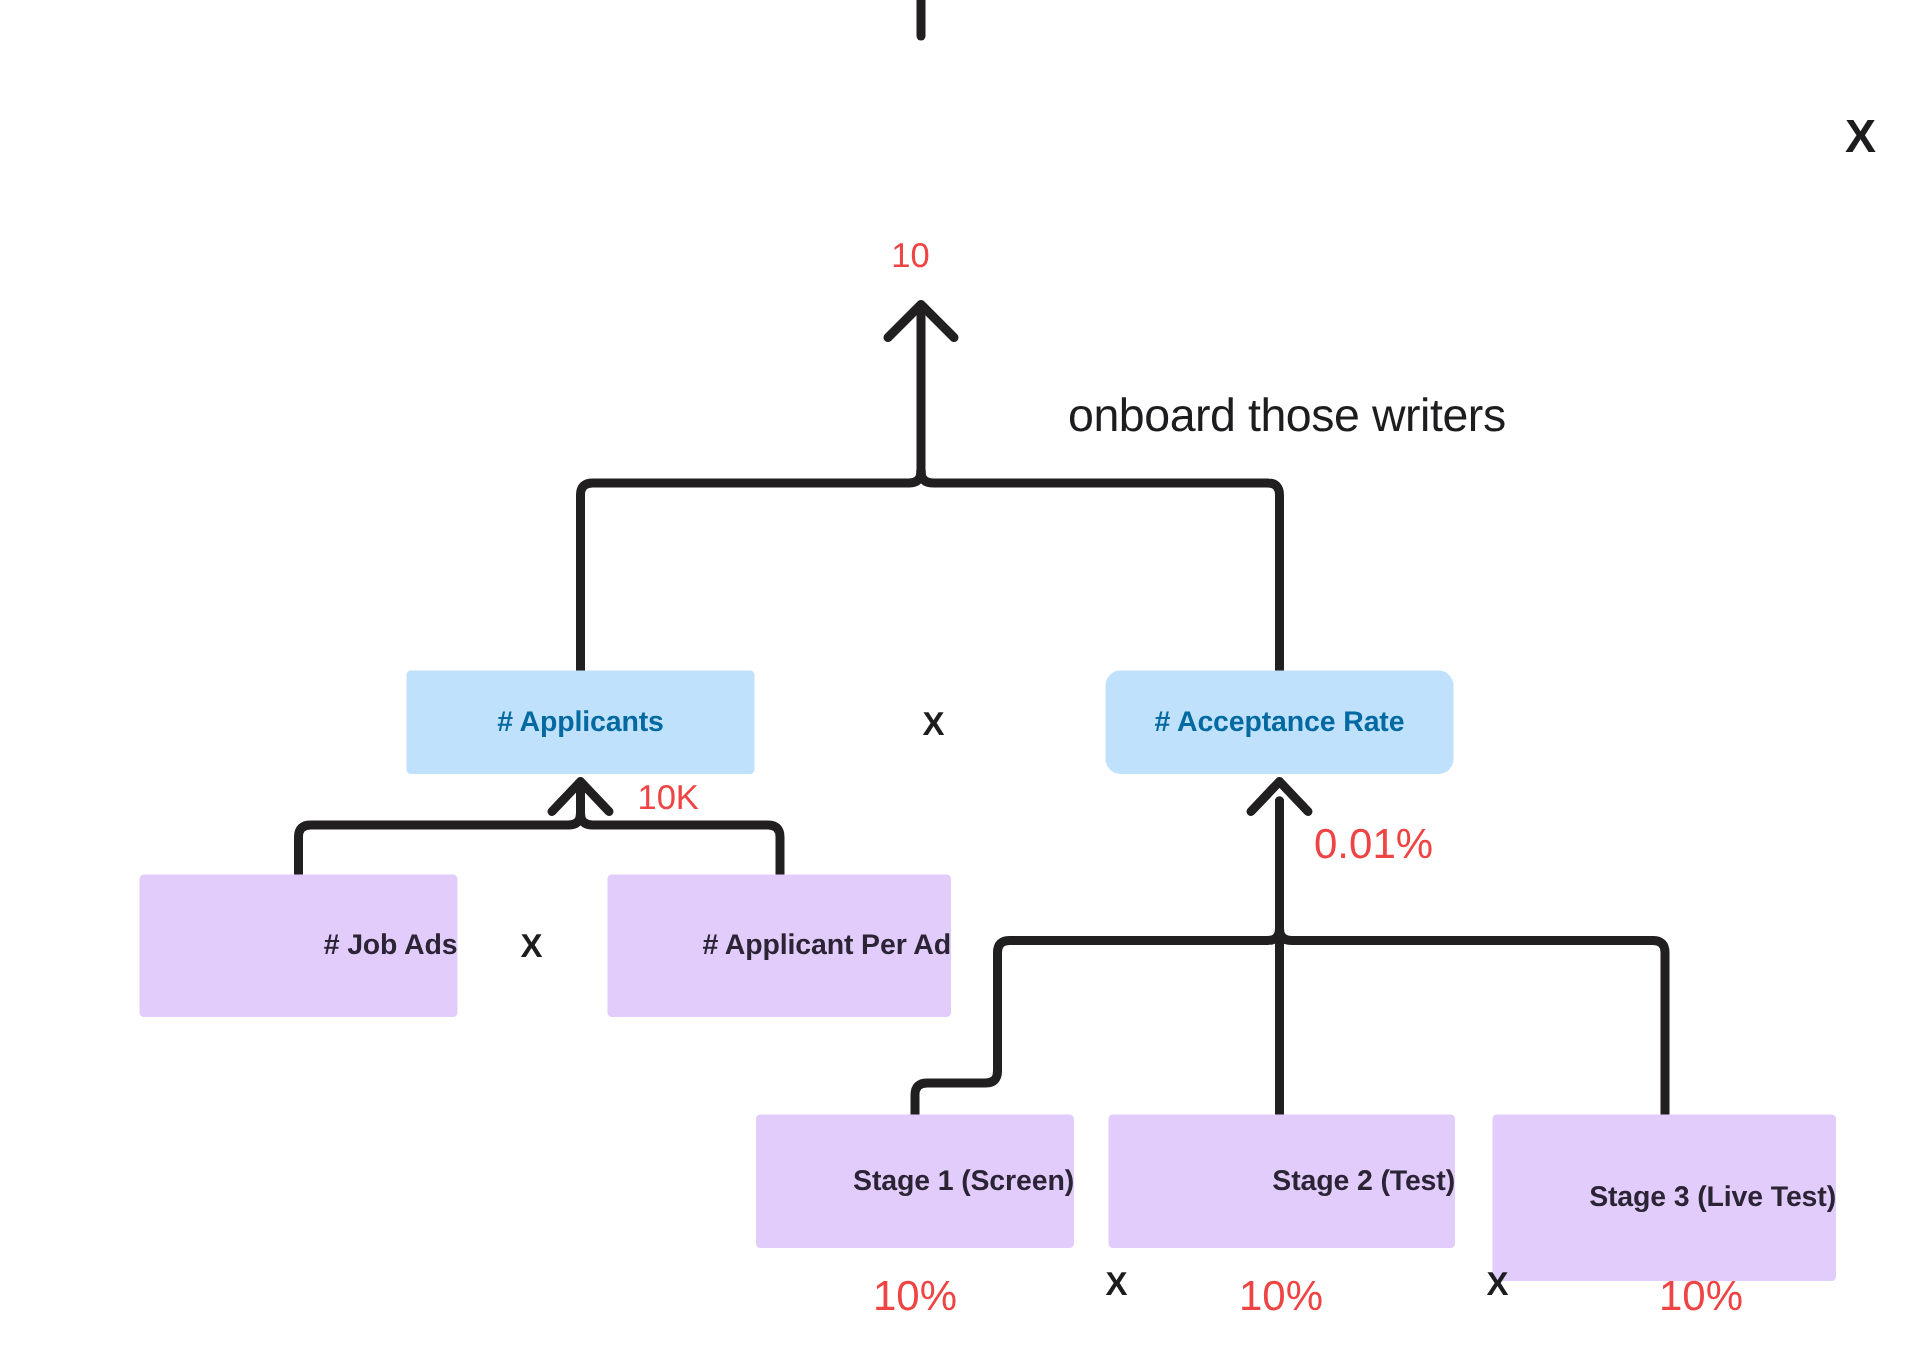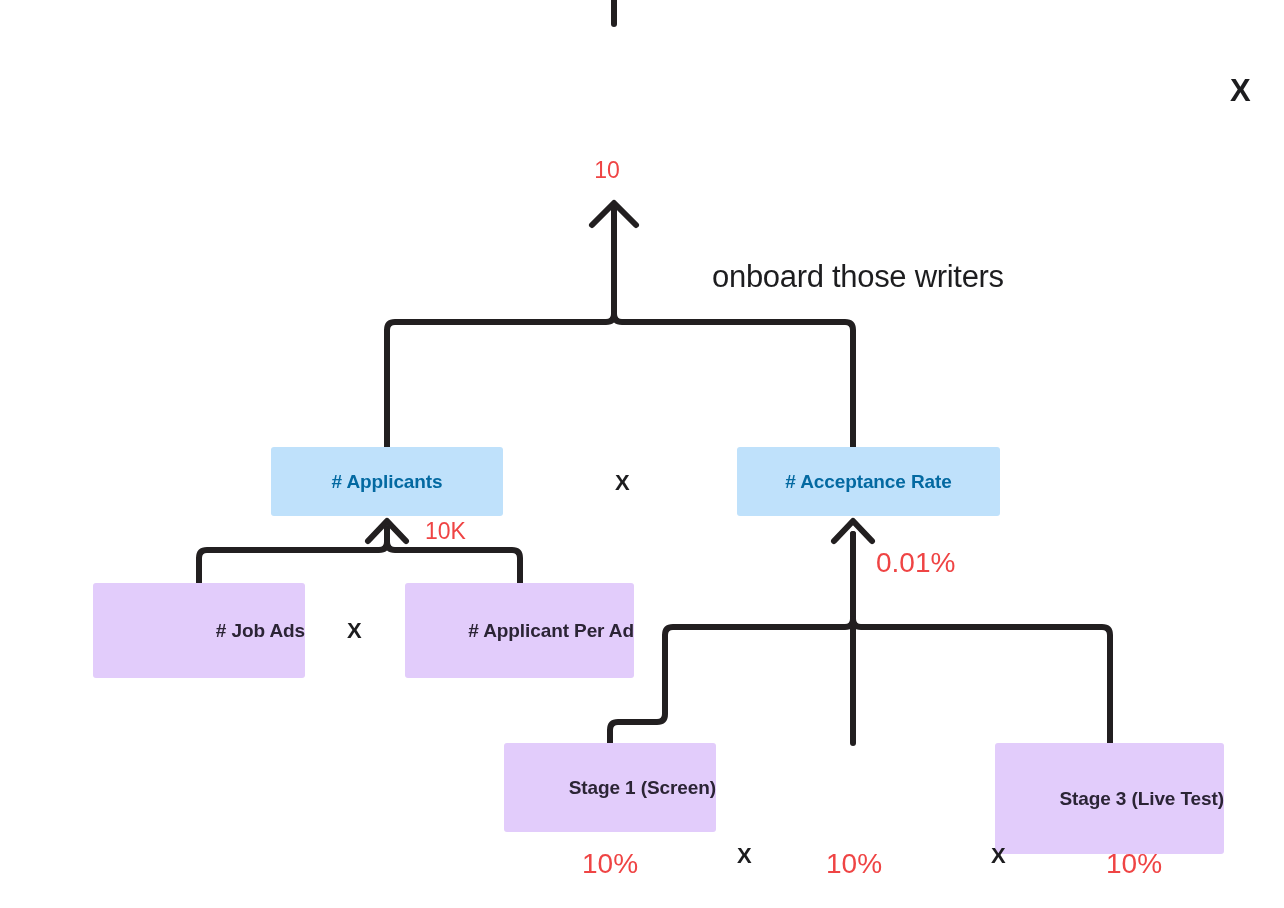--- a/index.html
+++ b/index.html
@@ -117,38 +117,41 @@
     </g>
   </svg>
 
   <div class="value-label" style="left:607px; top:157px; transform:translateX(-50%);">10</div>
 
   <div class="node node-blue" style="left:271px; top:447px; width:232px; height:69px;">
     <span class="node-label"># Applicants</span>
   </div>
   <div class="value-label" style="left:425px; top:518px;">10K</div>
 
-  <div class="node node-blue" style="left:737px; top:447px; width:263px; height:69px;">
+  <div class="node node-blue" style="left:737px; top:447px; width:232px; height:69px;border-radius:10px;">
     <span class="node-label"># Acceptance Rate</span>
   </div>
   <div class="value-label" style="left:876px; top:547px; font-size:28px;">0.01%</div>
 
   <div class="node node-purple" style="left:93px; top:583px; width:212px; height:95px;">
     <span class="node-label"># Job Ads</span>
   </div>
 
   <div class="node node-purple" style="left:405px; top:583px; width:229px; height:95px;padding-left:32px;">
     <span class="node-label"># Applicant Per Ad</span>
   </div>
 
   <div class="node node-purple" style="left:504px; top:743px; width:212px; height:89px;">
     <span class="node-label">Stage 1 (Screen)</span>
   </div>
   <div class="value-label" style="left:582px; top:848px; font-size:28px;">10%</div>
 
+  <div class="node node-purple" style="left:739px; top:743px; width:231px; height:89px;">
+    <span class="node-label">Stage 2 (Test)</span>
+  </div>
   <div class="value-label" style="left:826px; top:848px; font-size:28px;">10%</div>
 
   <div class="node node-purple" style="left:995px; top:743px; width:229px; height:111px;">
     <span class="node-label">Stage 3 (Live Test)</span>
   </div>
   <div class="value-label" style="left:1106px; top:848px; font-size:28px;">10%</div>
 
   <div class="op-label" style="left:1230px; top:73px; font-size:31px;">X</div>
 
   <div class="op-label" style="left:615px; top:470px; font-size:22px;">X</div>

